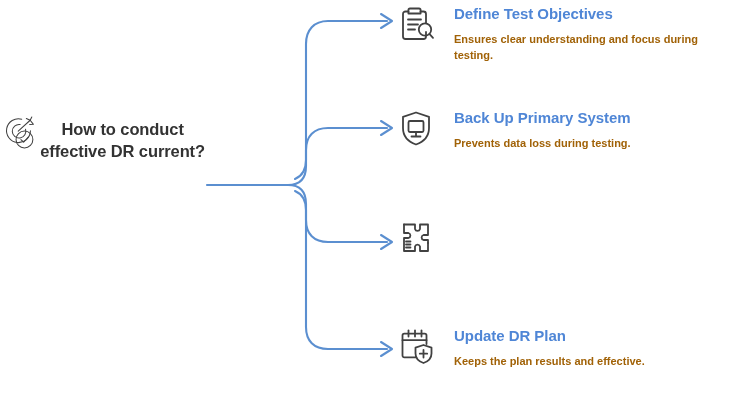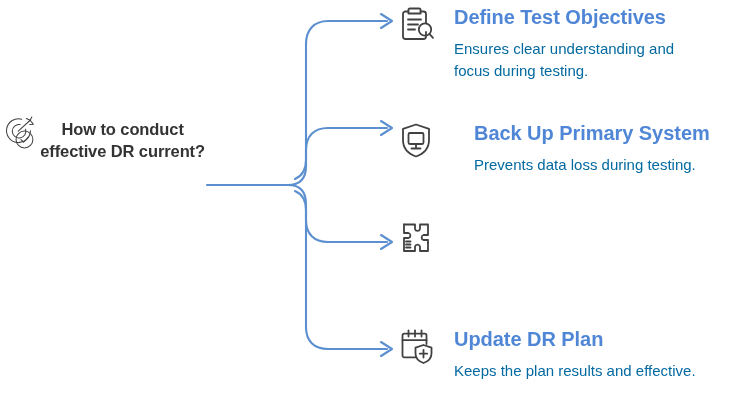--- a/index.html
+++ b/index.html
@@ -72,37 +72,38 @@
     width: 40px;
     height: 38px;
     margin-top: 1px;
   }
   .branch-text {
     flex: 1 1 auto;
     margin-left: 18px;
     padding-top: 1px;
   }
   .branch-title {
-    font-size: 20px;
+    font-size: 15px;
     font-weight: bold;
     color: #4f86d6;
     line-height: 1.2;
     letter-spacing: -0.05px;
     white-space: nowrap;
   }
   .branch-desc {
     margin-top: 9px;
-    font-size: 15px;
-    color: #0369a1;
+    font-size: 11px;
+    color: #a16207;
     line-height: 1.45;
     max-width: 258px;
+    font-weight: bold;
   }
 
   #branch-0 { top: 4px; }
-  #branch-1 { top: 120px; gap: 20px; }
+  #branch-1 { top: 108px; }
   #branch-2 { top: 218px; }
   #branch-3 { top: 326px; }
 </style>
 </head>
 <body>
 
 <div id="canvas">
 
   <svg id="connectors" viewBox="0 0 730 417" xmlns="http://www.w3.org/2000/svg">
     <g fill="none" stroke="#5b8fd0" stroke-width="2.1" stroke-linecap="round" stroke-linejoin="round">

